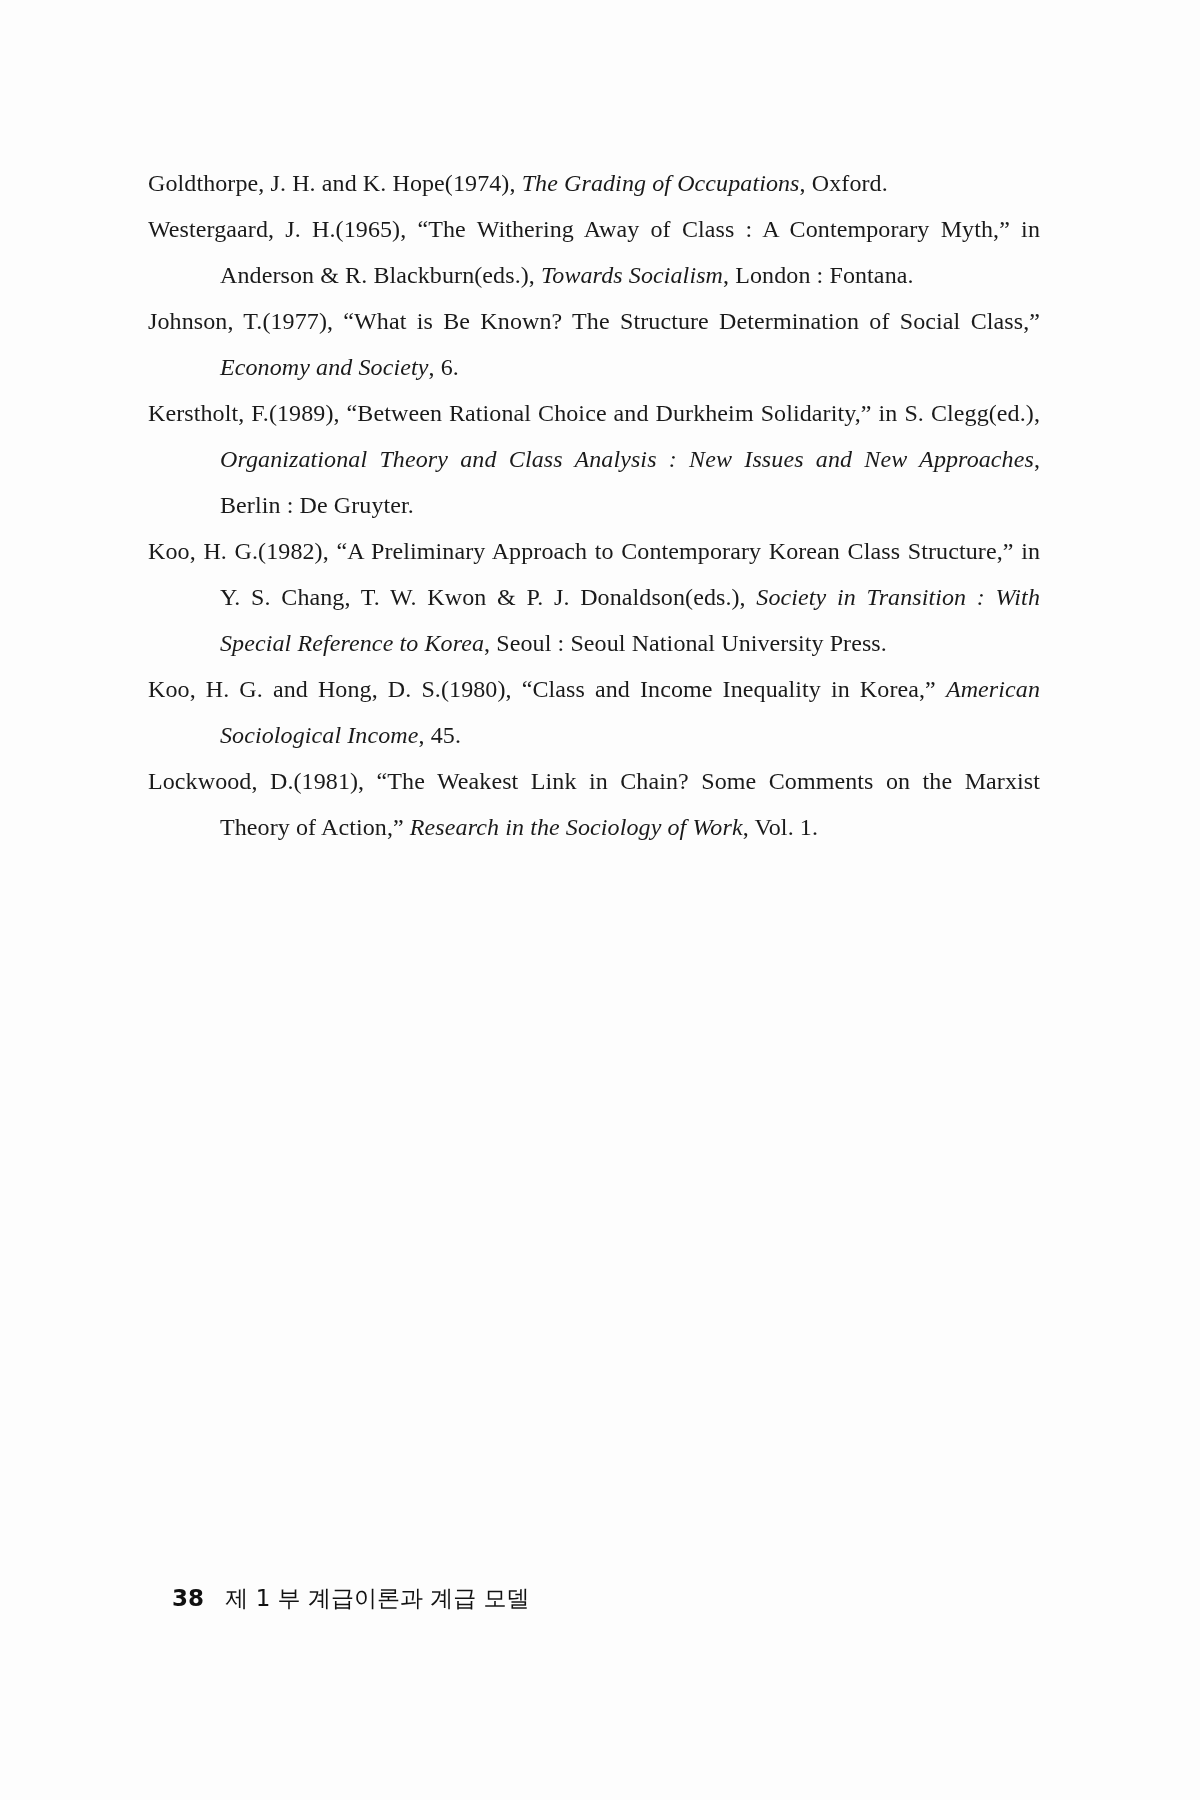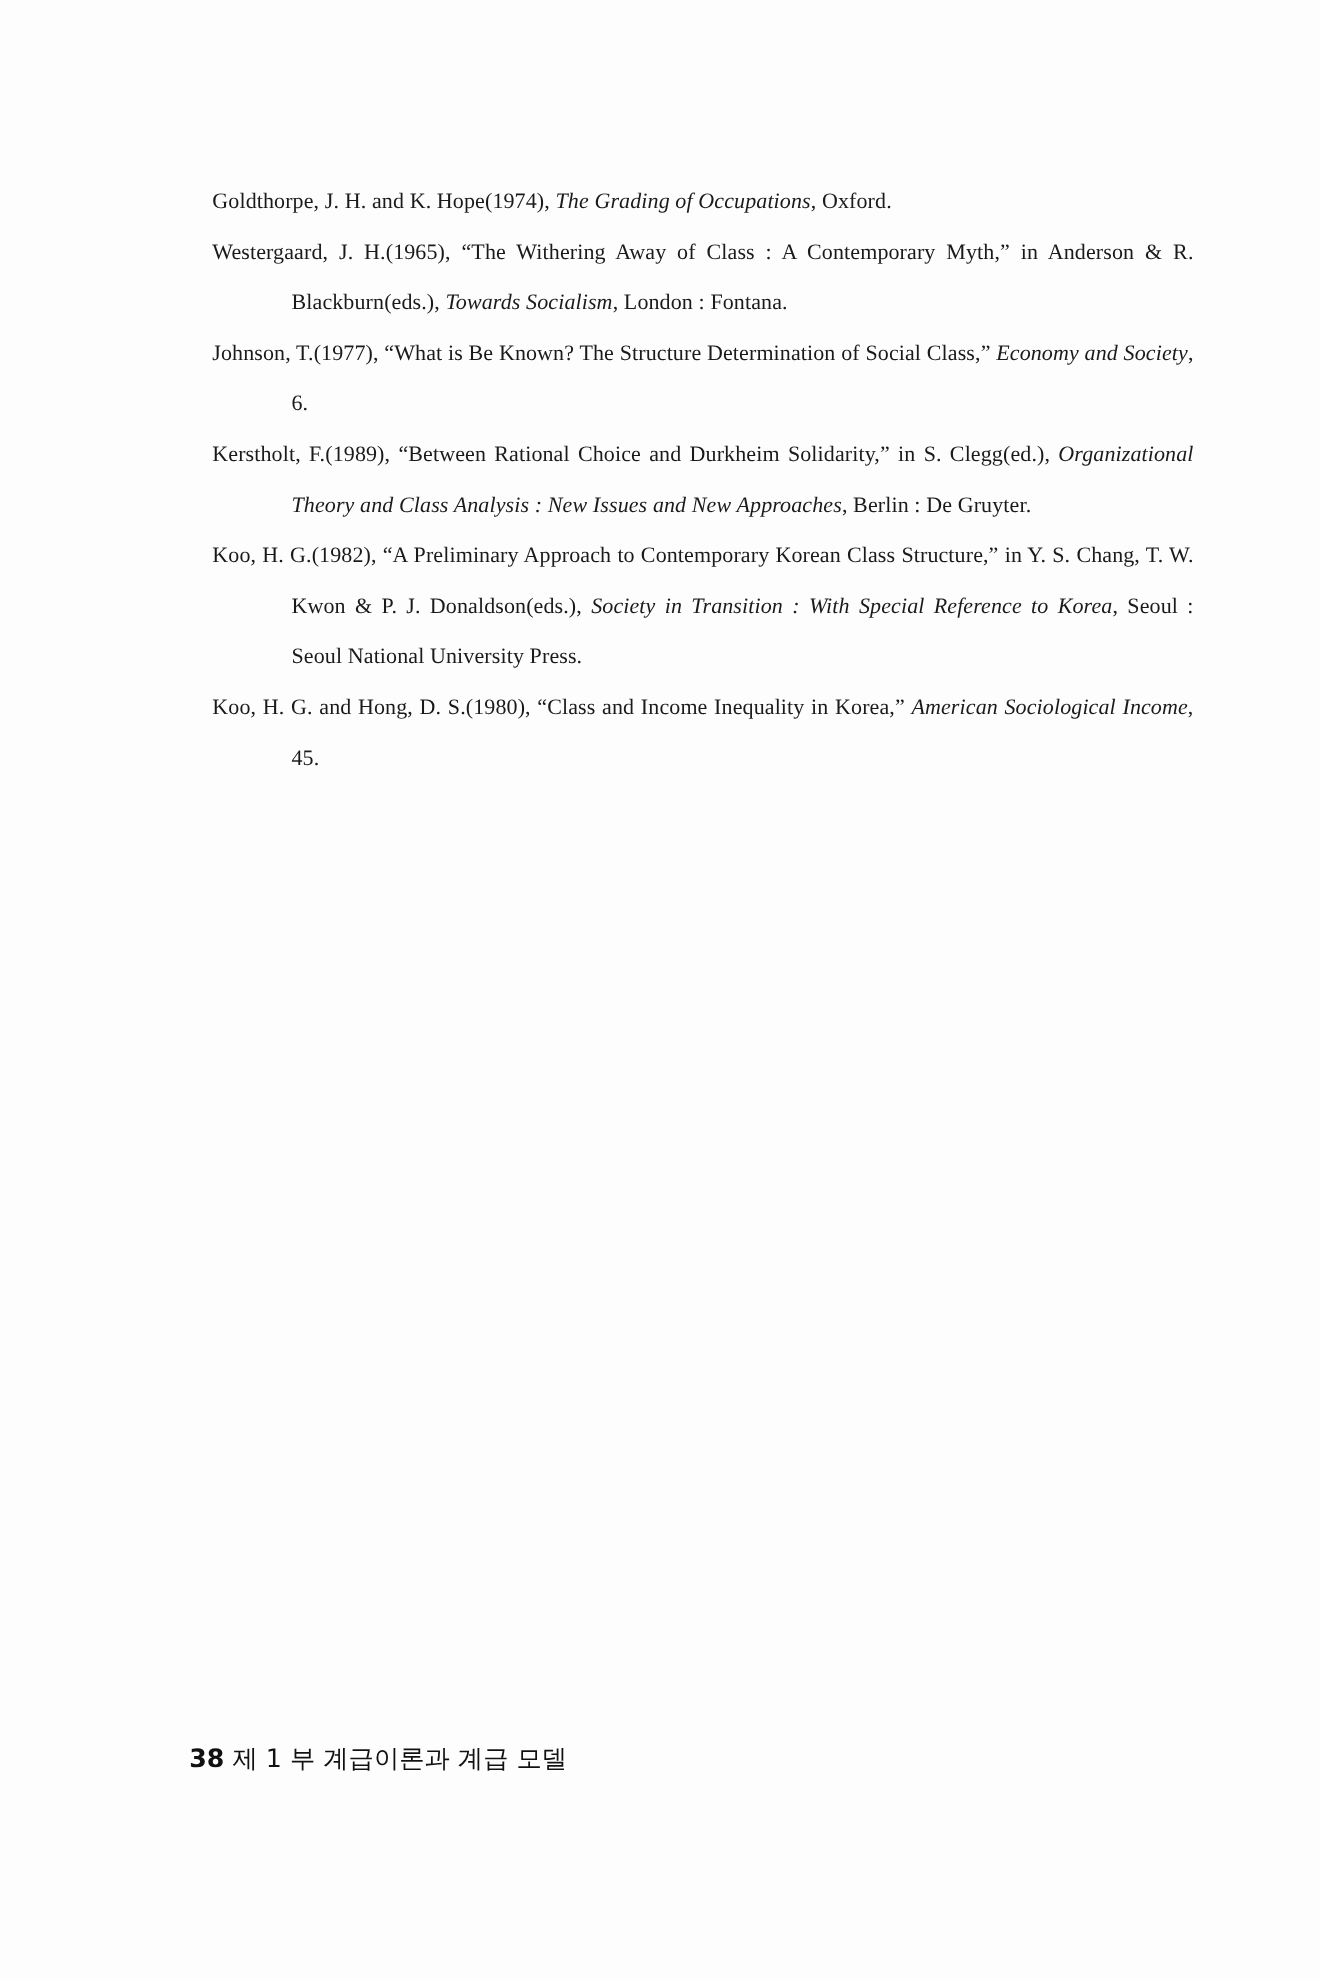--- a/index.html
+++ b/index.html
@@ -9,50 +9,50 @@
     position: relative;
     overflow: hidden;
     color: #1a1a1a;
     font-family: "Liberation Serif", "DejaVu Serif", serif;
   }
   .refs {
     position: absolute;
     left: 148px;
     top: 160px;
     width: 892px;
-    font-size: 20px;
+    font-size: 24px;
     line-height: 46px;
     letter-spacing: 0.1px;
-    margin-left: 45px;
   }
   .ref {
     padding-left: 72px;
     text-indent: -72px;
     text-align: justify;
     margin: 0;
   }
   .ref i { font-style: italic; }
   .footer {
     position: absolute;
     left: 172px;
     top: 1583px;
     font-family: "DejaVu Sans", sans-serif;
     font-size: 23px;
     color: #111;
   }
-  .footer .page-num { font-weight: bold; }
+  .footer .page-num { margin-right: 14px; font-weight: bold; }
 </style>
 </head>
 <body>
 
 <div class="refs" id="refs">
     <p class="ref"><span>Goldthorpe, J. H. and K. Hope(1974), </span><i>The Grading of Occupations</i><span>, Oxford.</span></p>
     <p class="ref"><span>Westergaard, J. H.(1965), “The Withering Away of Class : A Con­temporary Myth,” in Anderson &amp; R. Blackburn(eds.), </span><i>Towards Socialism</i><span>, London : Fontana.</span></p>
     <p class="ref"><span>Johnson, T.(1977), “What is Be Known? The Structure Determination of Social Class,” </span><i>Economy and Society</i><span>, 6.</span></p>
     <p class="ref"><span>Kerstholt, F.(1989), “Between Rational Choice and Durkheim Soli­darity,” in S. Clegg(ed.), </span><i>Organizational Theory and Class Analysis : New Issues and New Approaches</i><span>, Berlin : De Gruyter.</span></p>
     <p class="ref"><span>Koo, H. G.(1982), “A Preliminary Approach to Contemporary Korean Class Structure,” in Y. S. Chang, T. W. Kwon &amp; P. J. Donald­son(eds.), </span><i>Society in Transition : With Special Reference to Korea</i><span>, Seoul : Seoul National University Press.</span></p>
     <p class="ref"><span>Koo, H. G. and Hong, D. S.(1980), “Class and Income Inequality in Korea,” </span><i>American Sociological Income</i><span>, 45.</span></p>
+    <p class="ref"><span>Lockwood, D.(1981), “The Weakest Link in Chain? Some Comments on the Marxist Theory of Action,” </span><i>Research in the Sociology of Work</i><span>, Vol. 1.</span></p>
   </div>
 
 <div class="footer">
   <span class="page-num">38</span>
   <span>제 1 부  계급이론과 계급 모델</span>
 </div>
 
 </body></html>

